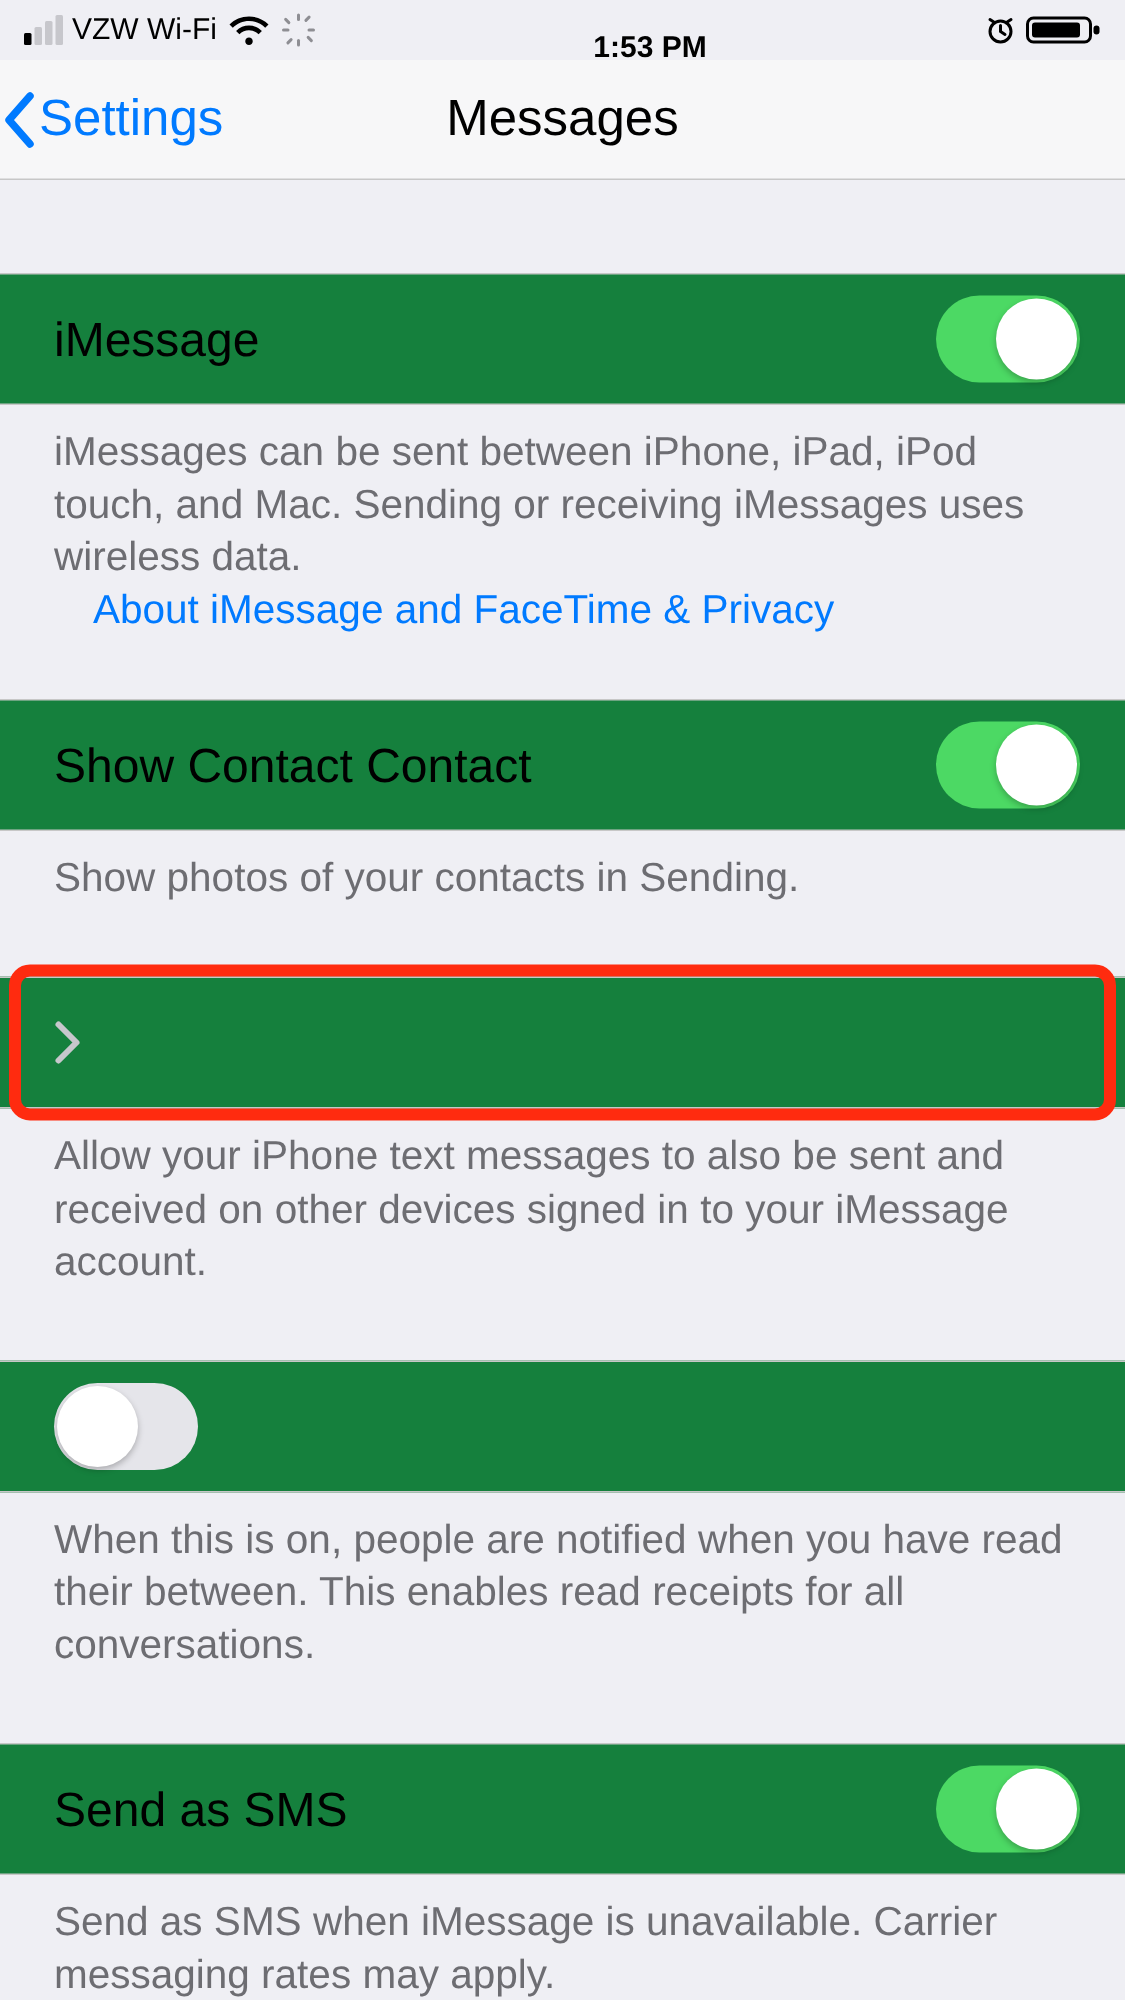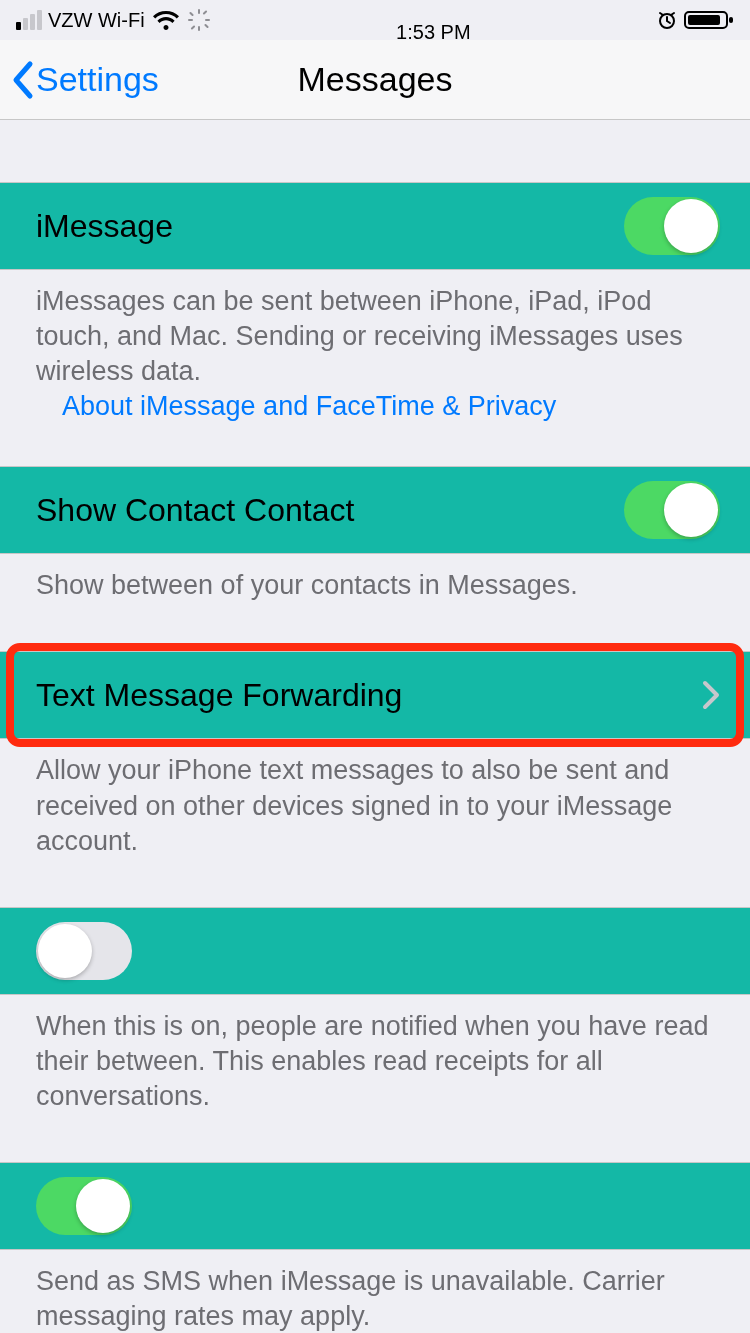--- a/index.html
+++ b/index.html
@@ -15,21 +15,21 @@
   .status-bar {
     height: 40px;
     display: flex;
     align-items: center;
     justify-content: space-between;
     padding: 0 16px;
     font-size: 20px;
     font-weight: 500;
   }
   .status-left, .status-right { display: flex; align-items: center; gap: 6px; }
-  .status-center { font-weight: 400; margin-top: 24px; }
+  .status-center { font-weight: 700; margin-top: 24px; }
   .signal-bars { display: flex; align-items: flex-end; gap: 2px; }
   .signal-bars span {
     width: 5px; border-radius: 1px; background: #c7c7cc;
   }
   .signal-bars span.on { background: #000; }
   .signal-bars span:nth-child(1){height:8px}
   .signal-bars span:nth-child(2){height:12px}
   .signal-bars span:nth-child(3){height:16px}
   .signal-bars span:nth-child(4){height:20px}
   
@@ -37,32 +37,31 @@
     height: 80px;
     display: flex;
     align-items: center;
     position: relative;
     border-bottom: 1px solid #c7c7c7;
     background: #f7f7f8;
   }
   .nav-back {
     display: flex; align-items: center;
     color: #007aff; font-size: 34px;
-    padding-left: 10px;
   }
   .nav-back svg { width: 26px; height: 40px; }
   .nav-title {
     position: absolute; left: 0; right: 0;
     text-align: center; font-size: 34px; font-weight: 400;
     pointer-events: none;
   }
   
   .group-spacer { height: 62px; }
   .row {
-    background: #14b8a6;
+    background: #15803d;
     border-top: 1px solid #c7c7c7;
     border-bottom: 1px solid #c7c7c7;
     padding: 0 30px 0 36px;
     height: 88px;
     display: flex;
     align-items: center;
     justify-content: space-between;
     font-size: 32px;
   }
   .row-label { color:#000; }
@@ -171,44 +170,44 @@
 </div>
 
 <div style="height:42px"></div>
 
 <div class="row">
   <span class="row-label">Show Contact Contact</span>
   <div class="switch on">
       <div class="knob"></div>
     </div>
 </div>
-<div class="footer">Show between of your contacts in Messages.</div>
+<div class="footer">Show photos of your contacts in Sending.</div>
 
 <div style="height:48px"></div>
 
 <div class="highlight-wrap">
   <div class="row">
-    <span class="row-label">Text Message Forwarding</span>
     <svg class="chevron" viewBox="0 0 18 30">
         <path d="M3 3 L15 15 L3 27"></path>
       </svg>
   </div>
   <div class="highlight-box"></div>
 </div>
 <div class="footer">Allow your iPhone text messages to also be sent and received on other devices signed in to your iMessage account.</div>
 
 <div style="height:48px"></div>
 
 <div class="row">
   <div class="switch">
       <div class="knob"></div>
     </div>
 </div>
 <div class="footer">When this is on, people are notified when you have read their between. This enables read receipts for all conversations.</div>
 
 <div style="height:48px"></div>
 
 <div class="row">
+  <span class="row-label">Send as SMS</span>
   <div class="switch on">
       <div class="knob"></div>
     </div>
 </div>
 <div class="footer">Send as SMS when iMessage is unavailable. Carrier messaging rates may apply.</div>
 
 </body></html>

